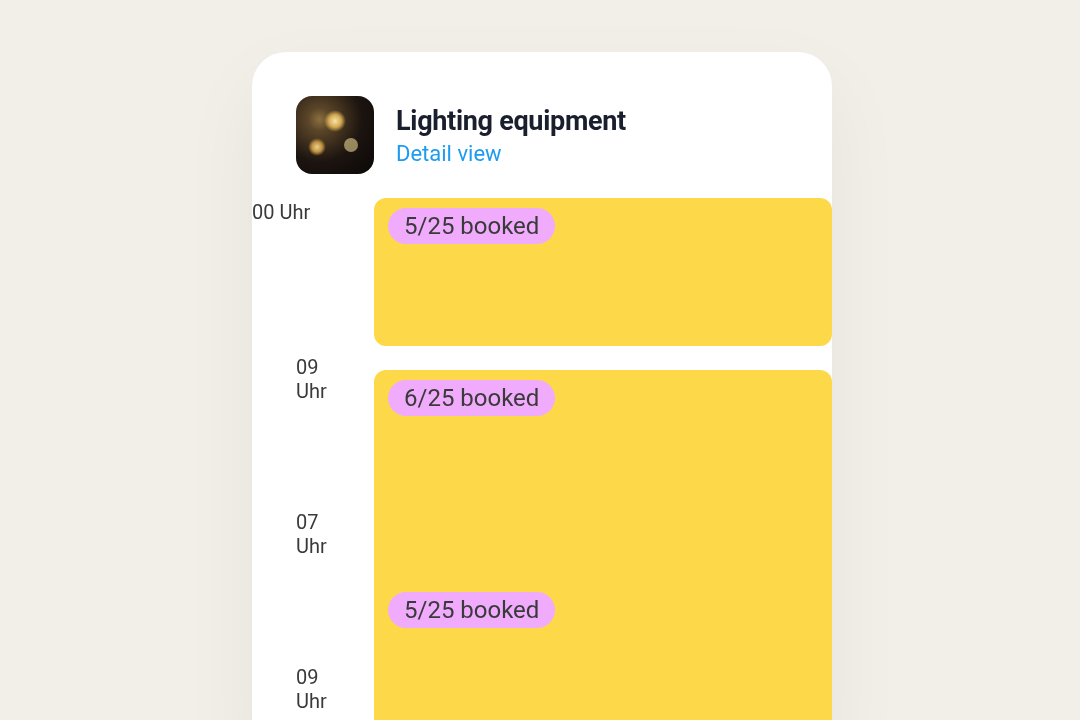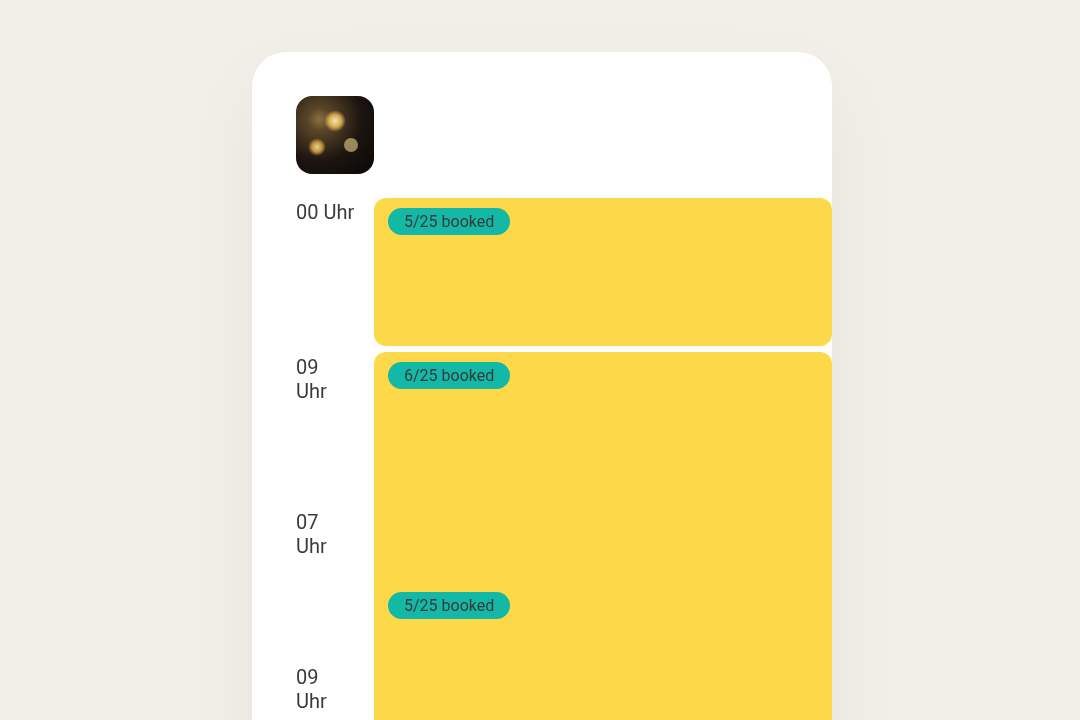--- a/index.html
+++ b/index.html
@@ -84,21 +84,20 @@
 
     .detail-link {
       font-size: 22px;
       font-weight: 400;
       color: #1d9bf0;
       cursor: pointer;
     }
 
     .schedule {
       position: relative;
-      padding-left: 44px;
     }
 
     .hour-row {
       position: relative;
       height: 155px;
     }
 
     .hour-label {
       position: absolute;
       left: 0;
@@ -124,47 +123,49 @@
       border-radius: 12px;
       padding: 10px 14px;
     }
 
     .block-a {
       top: 0;
       height: 148px;
     }
 
     .block-b {
-      top: 154px;
+      top: 172px;
       height: 260px;
     }
 
     .block-c {
       top: 384px;
       height: 180px;
     }
 
     .badge {
       display: inline-block;
-      background: #14b8a6;
+      background: #f0abfc;
       color: #3a3a3a;
-      font-size: 16px;
+      font-size: 24px;
       font-weight: 400;
       padding: 4px 16px;
       border-radius: 20px;
     }
   </style>
 </head>
 <body>
 
 <div class="card">
 
   <div class="header">
     <div class="thumbnail"></div>
     <div class="header-text">
+      <div class="title">Lighting equipment</div>
+      <div class="detail-link">Detail view</div>
     </div>
   </div>
 
   <div class="schedule">
 
     <div class="hour-row" style="top:0;">
       <div class="hour-label">00 Uhr</div>
     </div>
 
     <div class="blocks-area" style="top:0; height:620px;">

